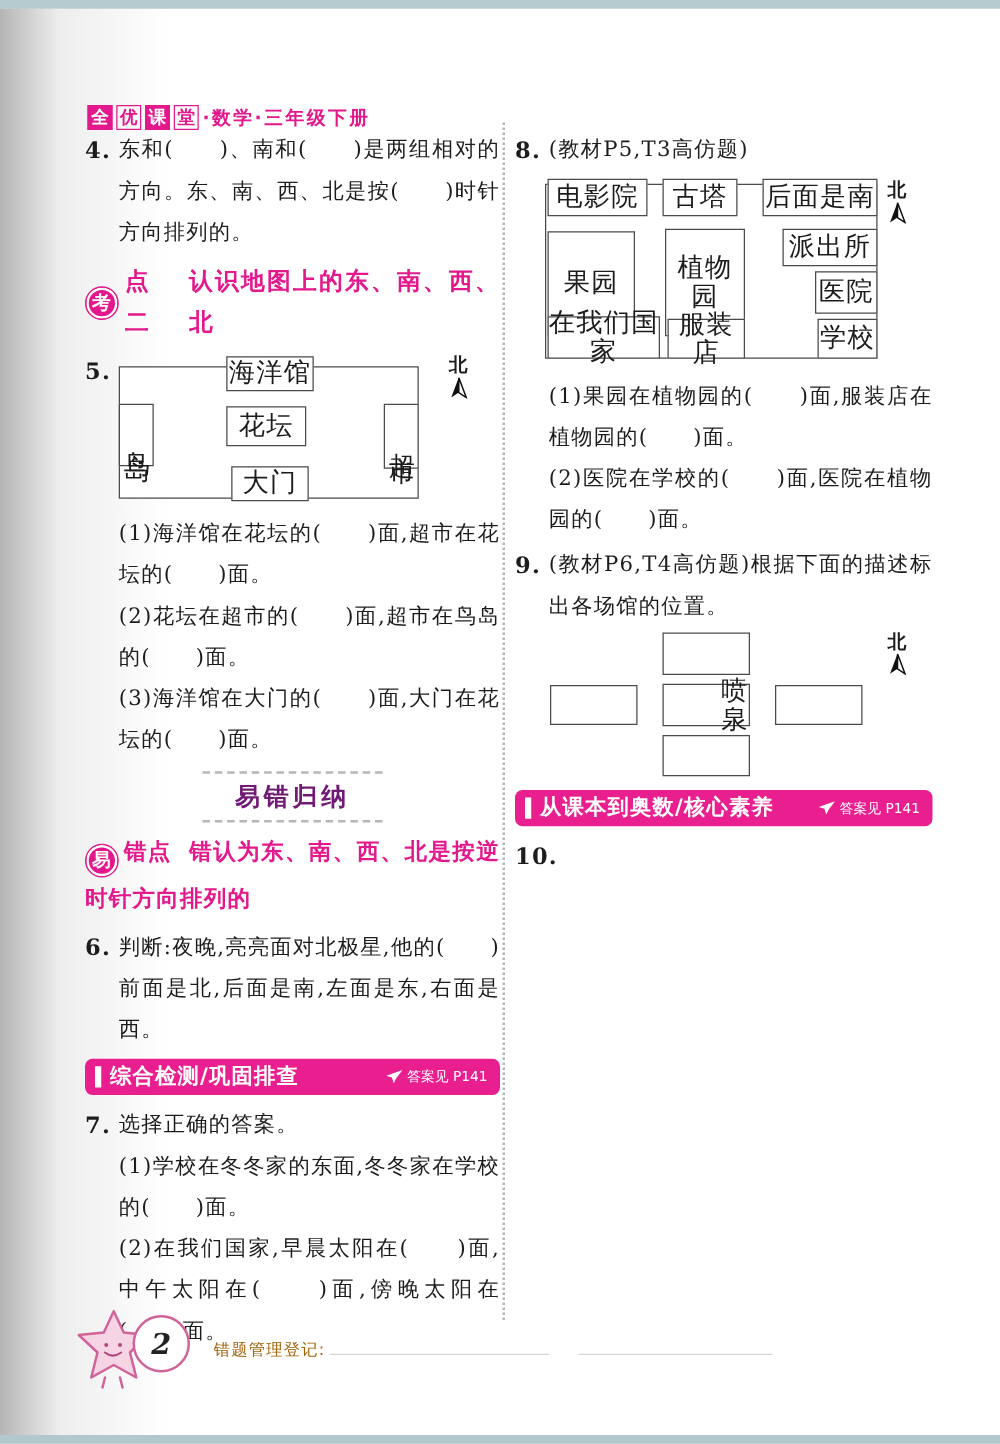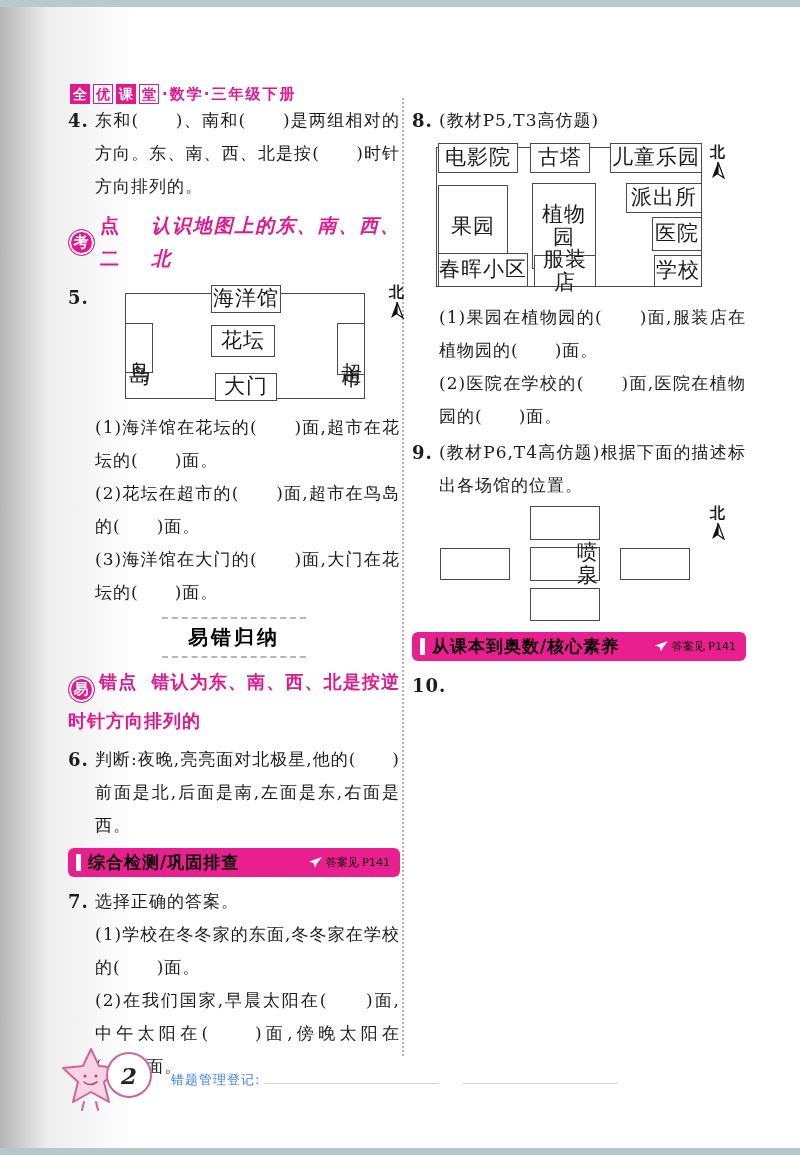--- a/index.html
+++ b/index.html
@@ -29,60 +29,60 @@
   .qnum.wide { width:34px; }
   .qbody { flex:1; min-width:0; }
   .sub { margin:0; }
 
   
   .kaodian { display:flex; align-items:center; gap:5px; margin:6px 0 6px 0;
     font-family:"DejaVu Sans", sans-serif; color:#e3188c; font-weight:bold; font-size:19px; letter-spacing:1px; }
   .flower { flex:none; width:27px; height:27px; border-radius:50%; background:#e3188c; color:#fff;
     display:inline-flex; align-items:center; justify-content:center; font-size:15px; font-weight:bold;
     box-shadow:0 0 0 2px #fff inset; border:1.5px solid #e3188c; }
-  .kd-title { margin-left:8px;font-style:italic; }
+  .kd-title { margin-left:8px; }
 
   
   .yicuo-title-wrap { text-align:center; margin:8px 0 6px 0; }
-  .yicuo-title { display:inline-block; font-family:"DejaVu Sans", sans-serif; font-weight:bold; color:#000000;
+  .yicuo-title { display:inline-block; font-family:"DejaVu Sans", sans-serif; font-weight:bold; color:#701a75;
     font-size:20px; letter-spacing:3px; border-top:2px dashed #b6b6b6; border-bottom:2px dashed #b6b6b6; padding:2px 26px; }
   .err { font-family:"DejaVu Sans", sans-serif; color:#e3188c; font-weight:bold; font-size:18px; line-height:36px; margin-bottom:4px; }
   .err .flower { vertical-align:-6px; margin-right:4px; }
   .err-label { margin-right:14px; }
 
   
-  .banner { display:flex; align-items:center; background:#ea1f8f; color:#000000; border-radius:6px;
+  .banner { display:flex; align-items:center; background:#ea1f8f; color:#ffffff; border-radius:6px;
     height:29px; padding:0 10px 0 8px; margin:6px 0 8px 0; font-family:"DejaVu Sans", sans-serif; }
   .banner .bar { flex:none; width:5px; height:17px; background:#fff; margin-right:7px; }
   .banner-title { font-weight:bold; font-size:17px; letter-spacing:1px; white-space:nowrap; }
   .banner-ref { margin-left:auto; font-size:11px; display:flex; align-items:center; gap:4px; white-space:nowrap; letter-spacing:0; }
 
   .opts { display:flex; justify-content:space-between; padding-right:14px; }
 
   .blank-fr { float:right; }
 
   
   .map { position:relative; margin:4px 0 8px 0; }
-  .map1 { height:118px;margin-left:30px; }
+  .map1 { height:118px; }
   .map2 { height:150px; margin-top:6px; }
   .map3 { height:118px; margin-top:4px; }
   .m-outer { position:absolute; border:1.5px solid #4a4a4a; background:#fff; }
   .mbox { position:absolute; border:1.5px solid #4a4a4a; background:#fff; display:flex; align-items:center; justify-content:center;
     font-size:21px; line-height:1.1; letter-spacing:1px; text-align:center; }
   .mbox.vert { writing-mode:vertical-rl; letter-spacing:3px; }
   .compass { position:absolute; display:flex; flex-direction:column; align-items:center; line-height:1; }
   .compass .c-label { font-size:15px; font-weight:bold; letter-spacing:0; margin-bottom:2px; }
 
   
   .footer { position:absolute; left:58px; top:1042px; width:690px; height:80px; }
   .star-wrap { position:absolute; left:0; top:4px; }
   .page-circle { position:absolute; left:48px; top:10px; width:46px; height:46px; border:2px solid #d0649a; border-radius:50%;
     background:#fff; display:flex; align-items:center; justify-content:center;
     font-style:italic; font-weight:bold; font-size:23px; color:#222; font-family:"DejaVu Serif", serif; }
-  .reg { position:absolute; left:113px; top:28px; display:flex; align-items:baseline; color:#3b82f6; font-size:13px;
+  .reg { position:absolute; left:113px; top:28px; display:flex; align-items:baseline; color:#a16207; font-size:13px;
     font-family:"DejaVu Sans", sans-serif; letter-spacing:1px; }
   .reg-line { border-bottom:1.5px solid #d9d3d7; height:14px; }
   .reg-line.l1 { width:175px; margin-left:4px; }
   .reg-line.l2 { width:155px; margin-left:24px; }
 </style>
 </head>
 <body>
 
 <div class="page">
   <div class="band-top"></div>
@@ -192,36 +192,36 @@
 
     <div class="map map2">
       <div class="m-outer" style="left:24px;top:4px;width:266px;height:140px;"></div>
       <div class="mbox" style="left:26px;top:0;width:80px;height:30px;">
           <span>电影院</span>
         </div>
       <div class="mbox" style="left:118px;top:0;width:60px;height:30px;">
           <span>古塔</span>
         </div>
       <div class="mbox" style="left:198px;top:0;width:92px;height:30px;">
-          <span>儿童乐园</span>
+          <span>后面是南</span>
         </div>
       <div class="mbox" style="left:214px;top:40px;width:76px;height:30px;">
           <span>派出所</span>
         </div>
       <div class="mbox" style="left:26px;top:42px;width:70px;height:84px;">
           <span>果园</span>
         </div>
       <div class="mbox" style="left:120px;top:40px;width:64px;height:86px;">
           <span>植物园</span>
         </div>
       <div class="mbox" style="left:240px;top:74px;width:50px;height:34px;">
           <span>医院</span>
         </div>
       <div class="mbox" style="left:26px;top:110px;width:90px;height:34px;">
-          <span>春晖小区</span>
+          <span>在我们国家</span>
         </div>
       <div class="mbox" style="left:122px;top:112px;width:62px;height:32px;">
           <span>服装店</span>
         </div>
       <div class="mbox" style="left:242px;top:112px;width:48px;height:32px;">
           <span>学校</span>
         </div>
       <div class="compass" style="left:298px;top:2px;">
         <span class="c-label">北</span>
         <svg width="14" height="17" viewBox="0 0 14 17">

